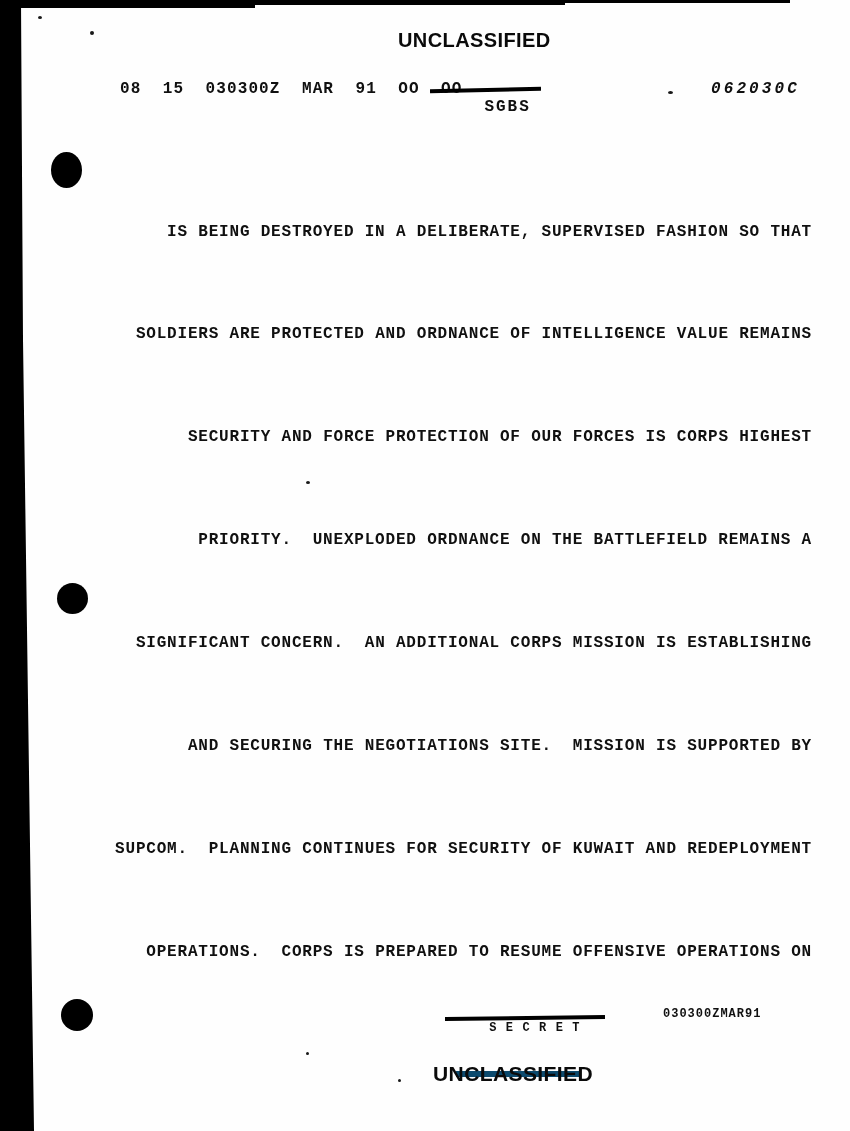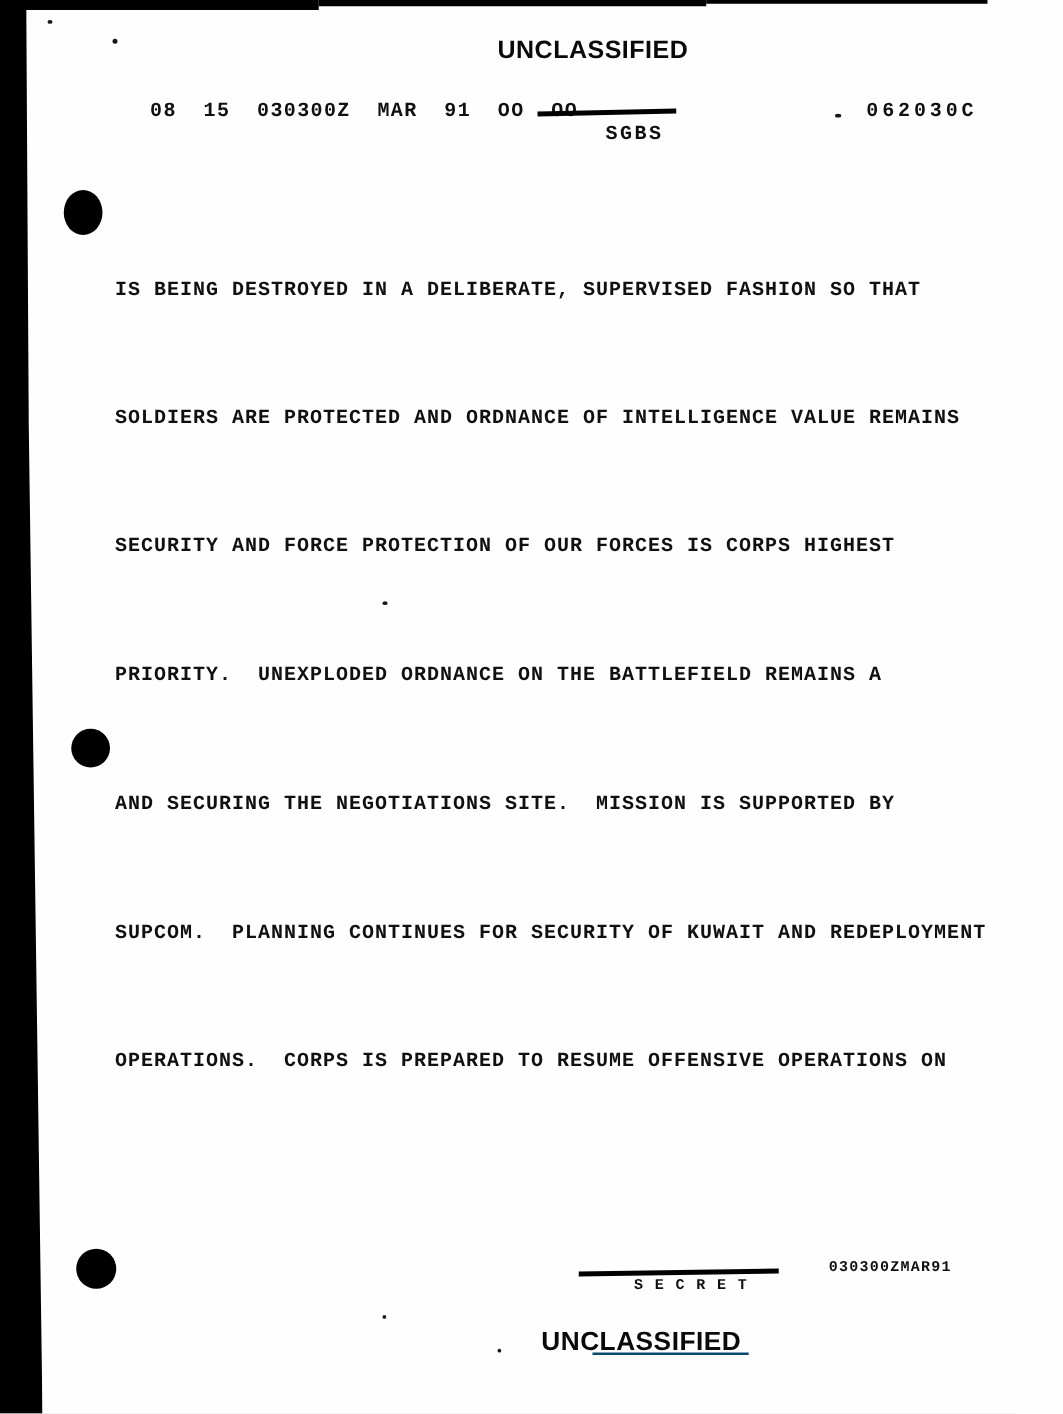--- a/index.html
+++ b/index.html
@@ -42,34 +42,34 @@
   .banner-bottom{left:433px;top:1062px;font-size:21px;letter-spacing:0.4px;}
 
   
   .hdr{position:absolute;top:80px;height:22px;font-size:16px;font-weight:bold;white-space:pre;}
   .hdr-dtg{left:80px;letter-spacing:1.1px;margin-left:40px;}
   .hdr-code{left:438px;letter-spacing:2px;position:absolute;}
   .hdr-code .bar{
     position:absolute;left:-8px;right:-10px;top:8px;height:4px;background:#000;
     transform:rotate(-1.2deg);
   }
-  .hdr-num{left:693px;letter-spacing:3.1px;}
+  .hdr-num{left:711px;letter-spacing:3.1px;font-style:italic;}
 
   
   .body-text{
     position:absolute;left:92px;top:146px;width:720px;
     font-size:16px;font-weight:bold;line-height:34.3px;
     letter-spacing:0.8px;white-space:pre;
   }
-  .bline{height:34.3px;}
+  .bline{height:34.3px;text-align:right;}
 
   
   .foot{position:absolute;top:1007px;font-size:12px;font-weight:bold;white-space:pre;}
-  .foot-secret{left:474px;letter-spacing:1.1px;position:absolute;
-    border-bottom:2px solid #0c4a6e;padding-bottom:19px;}
+  .foot-secret{left:456px;letter-spacing:1.1px;position:absolute;
+    border-bottom:6px solid #0c4a6e;padding-bottom:8px;}
   .foot-secret .bar{
     position:absolute;left:-11px;right:-24px;top:9px;height:4px;background:#000;
     transform:rotate(-0.8deg);
   }
   .foot-dtg{left:663px;letter-spacing:1px;}
 </style>
 </head>
 <body>
 
 <div class="page">
@@ -95,20 +95,21 @@
     <span>SGBS</span>
     <span class="bar"></span>
   </div>
   <div class="hdr hdr-num">062030C</div>
 
   <div class="body-text">
     <div class="bline">IS BEING DESTROYED IN A DELIBERATE, SUPERVISED FASHION SO THAT</div>
     <div class="bline">SOLDIERS ARE PROTECTED AND ORDNANCE OF INTELLIGENCE VALUE REMAINS</div>
     <div class="bline">SECURITY AND FORCE PROTECTION OF OUR FORCES IS CORPS HIGHEST</div>
     <div class="bline">PRIORITY.  UNEXPLODED ORDNANCE ON THE BATTLEFIELD REMAINS A</div>
+    <div class="bline">SIGNIFICANT CONCERN.  AN ADDITIONAL CORPS MISSION IS ESTABLISHING</div>
     <div class="bline">AND SECURING THE NEGOTIATIONS SITE.  MISSION IS SUPPORTED BY</div>
     <div class="bline">SUPCOM.  PLANNING CONTINUES FOR SECURITY OF KUWAIT AND REDEPLOYMENT</div>
     <div class="bline">OPERATIONS.  CORPS IS PREPARED TO RESUME OFFENSIVE OPERATIONS ON</div>
     
 
     
     
     
     
     

